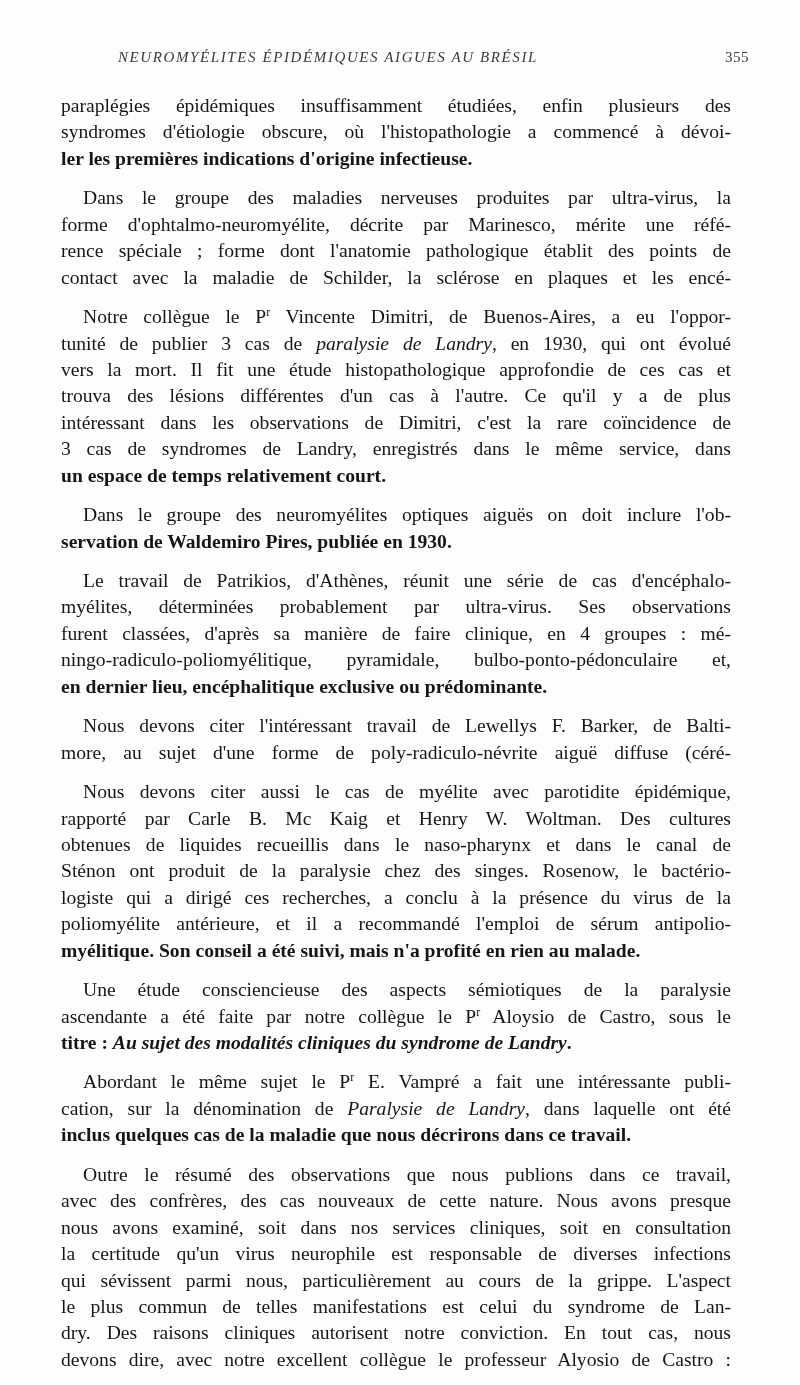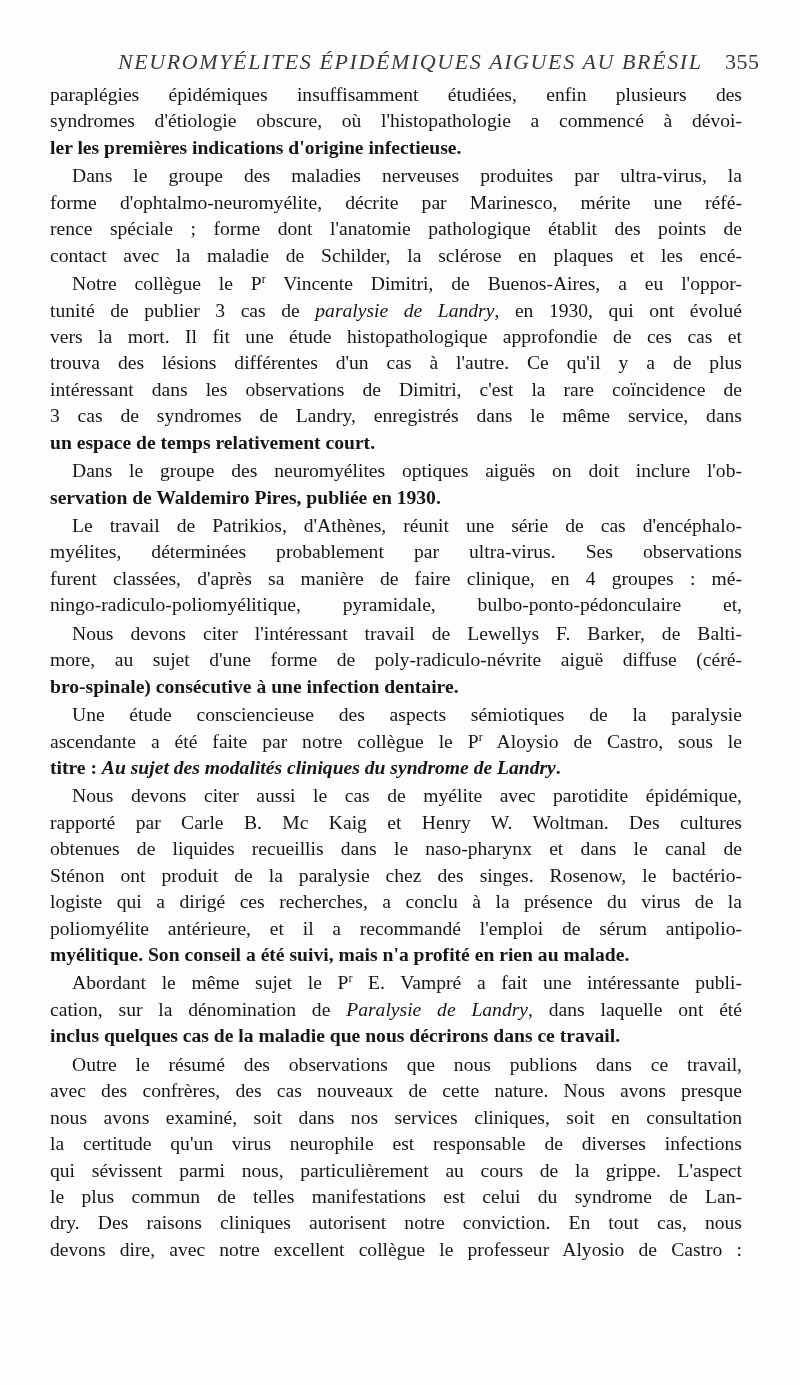--- a/index.html
+++ b/index.html
@@ -22,21 +22,21 @@
       height: 1385px;
       background: #fdfdfd;
     }
     .running-head {
       position: absolute;
       top: 49px;
       left: 118px;
       width: 640px;
       height: 24px;
       font-style: italic;
-      font-size: 22px;
+      font-size: 15px;
       letter-spacing: 1.6px;
       color: #3a3a3a;
       white-space: nowrap;
     }
     .running-head .title {
       position: absolute;
       left: 0;
       top: 0;
     }
     .running-head .page-number {
@@ -50,21 +50,21 @@
       position: absolute;
       top: 80px;
       left: 48px;
       width: 696px;
       font-size: 19.6px;
       line-height: 26.45px;
       text-align: justify;
       color: #161616;
     }
     .body-text p {
-      margin: 2px;
+      margin: 13px;
     }
     .line {
       display: block;
       height: 26.45px;
       white-space: nowrap;
       text-align: justify;
       text-align-last: justify;
     }
     .line.last {
       text-align-last: left;
@@ -114,39 +114,39 @@
       </p>
       <p>
         <span class="line indent">Dans le groupe des neuromyélites optiques aiguës on doit inclure l'ob-</span>
         <span class="line last">servation de Waldemiro Pires, publiée en 1930.</span>
       </p>
       <p>
         <span class="line indent">Le travail de Patrikios, d'Athènes, réunit une série de cas d'encéphalo-</span>
         <span class="line">myélites, déterminées probablement par ultra-virus. Ses observations</span>
         <span class="line">furent classées, d'après sa manière de faire clinique, en 4 groupes : mé-</span>
         <span class="line">ningo-radiculo-poliomyélitique, pyramidale, bulbo-ponto-pédonculaire et,</span>
+        <span class="line last">en dernier lieu, encéphalitique exclusive ou prédominante.</span>
       </p>
       <p>
         <span class="line indent">Nous devons citer l'intéressant travail de Lewellys F. Barker, de Balti-</span>
         <span class="line">more, au sujet d'une forme de poly-radiculo-névrite aiguë diffuse (céré-</span>
-        <span class="line last">bro-spinale) consécutive à une infection dentaire.</span>
-      </p>
-      <p>
-        <span class="line indent">Une étude consciencieuse des aspects sémiotiques de la paralysie</span>
-        <span class="line">ascendante a été faite par notre collègue le P<sup class="title-abbr">r</sup> Aloysio de Castro, sous le</span>
-        <span class="line last">titre : <em>Au sujet des modalités cliniques du syndrome de Landry</em>.</span>
       </p>
       <p>
         <span class="line indent">Nous devons citer aussi le cas de myélite avec parotidite épidémique,</span>
         <span class="line">rapporté par Carle B. Mc Kaig et Henry W. Woltman. Des cultures</span>
         <span class="line">obtenues de liquides recueillis dans le naso-pharynx et dans le canal de</span>
         <span class="line">Sténon ont produit de la paralysie chez des singes. Rosenow, le bactério-</span>
         <span class="line">logiste qui a dirigé ces recherches, a conclu à la présence du virus de la</span>
         <span class="line">poliomyélite antérieure, et il a recommandé l'emploi de sérum antipolio-</span>
         <span class="line last">myélitique. Son conseil a été suivi, mais n'a profité en rien au malade.</span>
+      </p>
+      <p>
+        <span class="line indent">Une étude consciencieuse des aspects sémiotiques de la paralysie</span>
+        <span class="line">ascendante a été faite par notre collègue le P<sup class="title-abbr">r</sup> Aloysio de Castro, sous le</span>
+        <span class="line last">titre : <em>Au sujet des modalités cliniques du syndrome de Landry</em>.</span>
       </p>
       <p>
         <span class="line indent">Abordant le même sujet le P<sup class="title-abbr">r</sup> E. Vampré a fait une intéressante publi-</span>
         <span class="line">cation, sur la dénomination de <em>Paralysie de Landry</em>, dans laquelle ont été</span>
         <span class="line last">inclus quelques cas de la maladie que nous décrirons dans ce travail.</span>
       </p>
       <p>
         <span class="line indent">Outre le résumé des observations que nous publions dans ce travail,</span>
         <span class="line">avec des confrères, des cas nouveaux de cette nature. Nous avons presque</span>
         <span class="line">nous avons examiné, soit dans nos services cliniques, soit en consultation</span>

